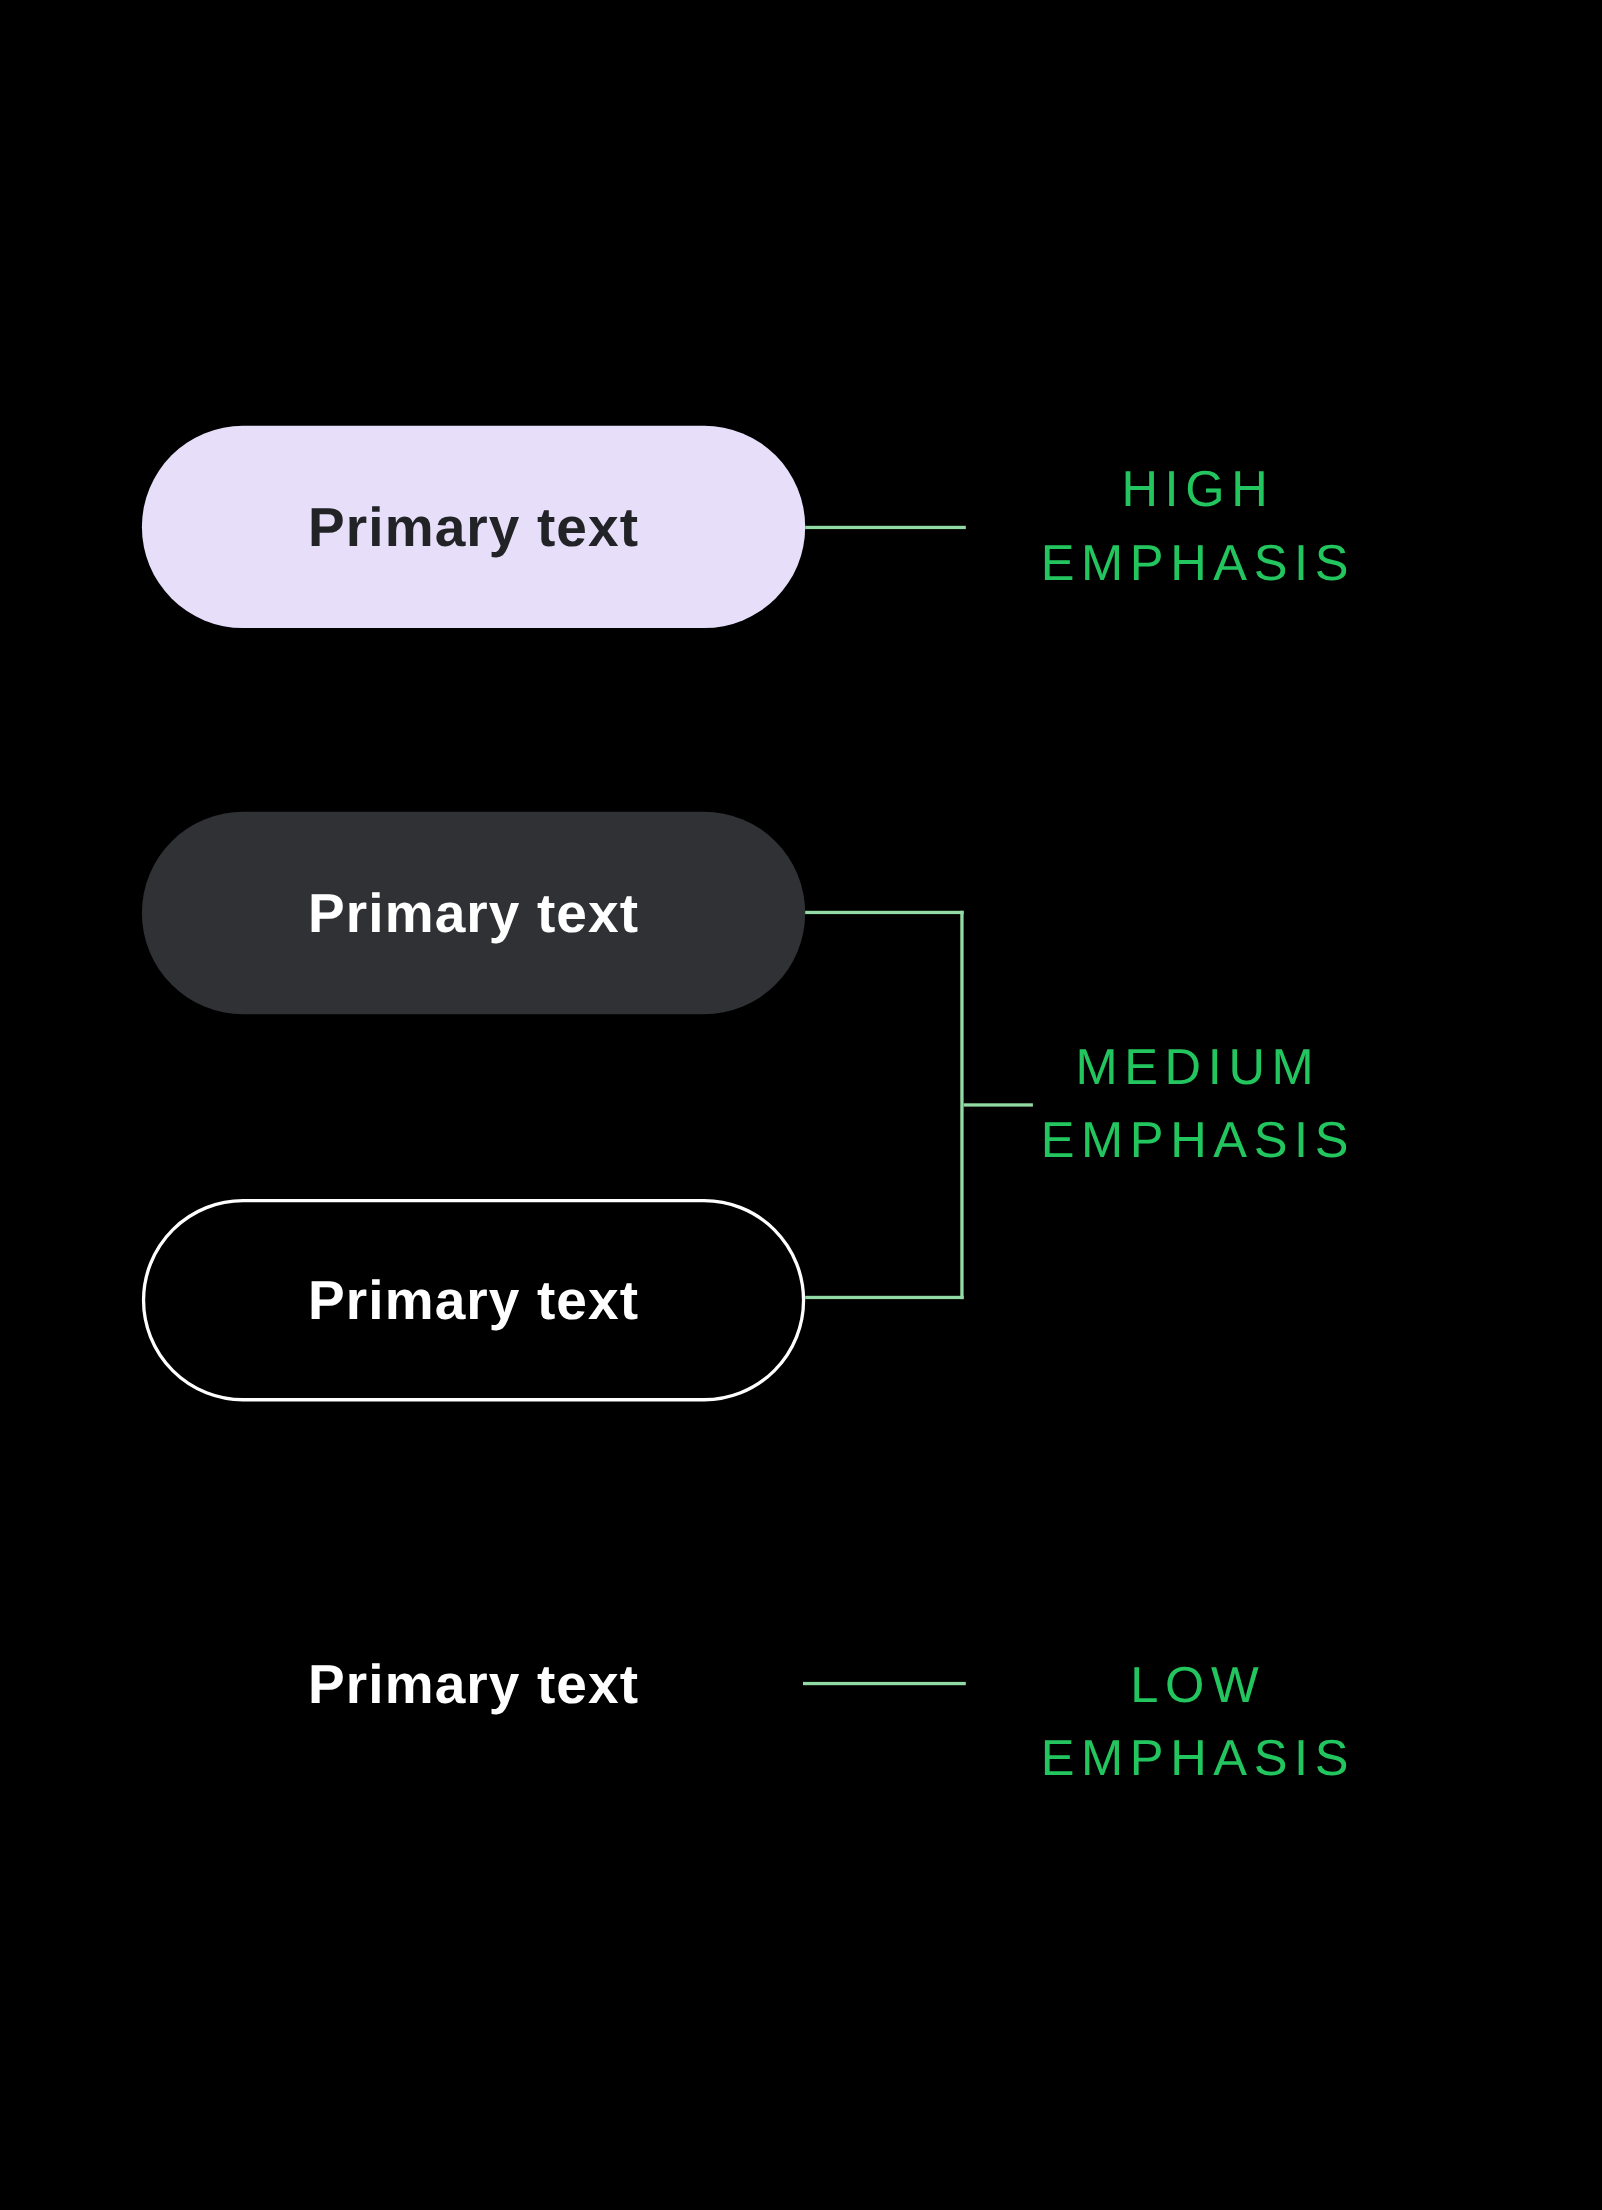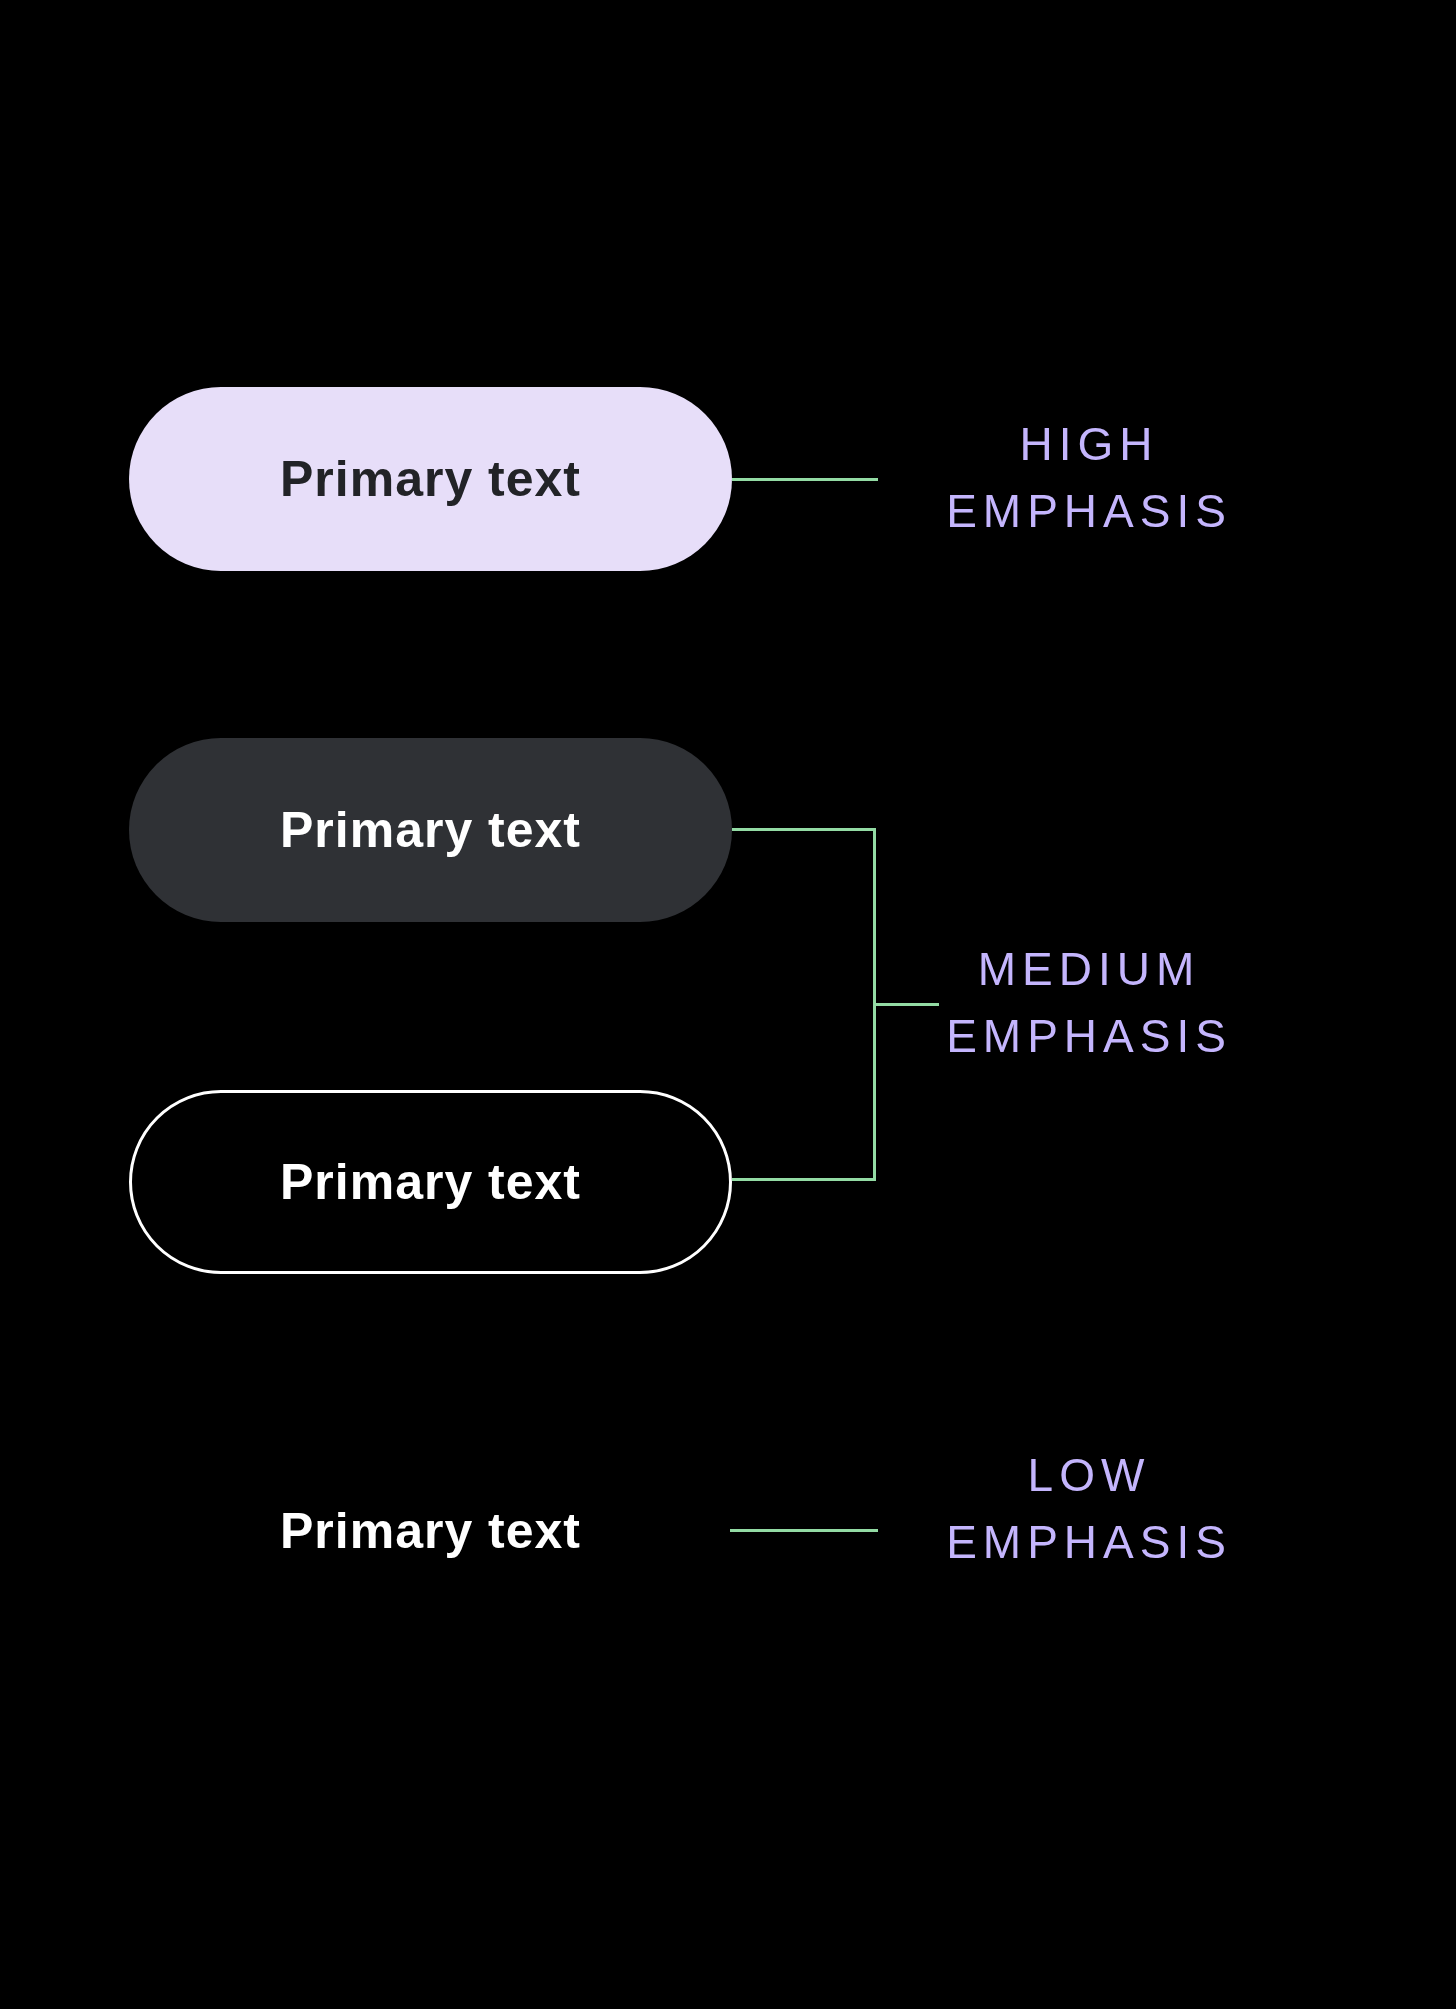--- a/index.html
+++ b/index.html
@@ -79,29 +79,29 @@
     border-top: 3px solid #93DBA4;
     border-right: 3px solid #93DBA4;
     border-bottom: 3px solid #93DBA4;
   }
   
   .em-label {
     position: absolute;
     left: 889px;
     width: 400px;
     text-align: center;
-    color: #c4b5fd;
+    color: #22c55e;
     font-size: 46px;
     font-weight: 500;
     letter-spacing: 6px;
     line-height: 67px;
   }
   .em-high   { top: 411px; }
   .em-medium { top: 936px; text-align: center; }
-  .em-low    { top: 1442px; }
+  .em-low    { top: 1498px; }
 </style>
 </head>
 <body>
 
 <div class="canvas">
 
   <div class="pill pill-high">
     <span>Primary text</span>
   </div>
 

